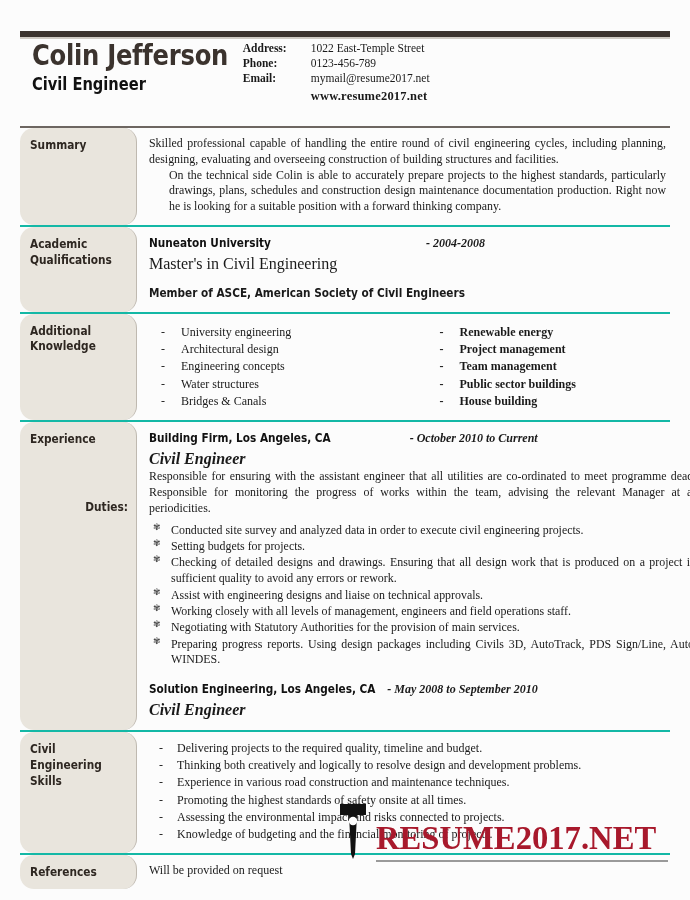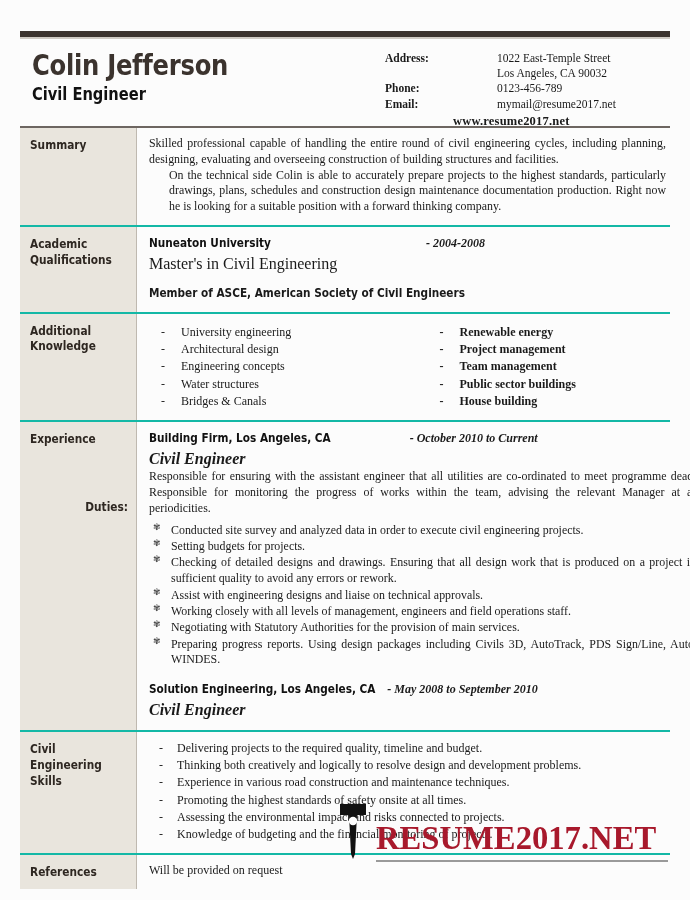--- a/index.html
+++ b/index.html
@@ -30,23 +30,22 @@
     width: 650px;
   }
   .top-rule {
     height: 6px;
     background: #3b332e;
     border-bottom: 2px solid #cfcac3;
     width: 650px;
   }
   .header-body {
     display: flex;
-    justify-content: space-between;
     align-items: flex-start;
-    padding-top: 10px;
+    padding-top: 0;
   }
   .name-block { padding-left: 12px; }
   .cand-name {
     font-family: "DejaVu Sans Condensed", "Liberation Sans Narrow", "Liberation Sans", sans-serif;
     font-weight: 700;
     font-size: 29px;
     letter-spacing: -0.3px;
     color: #3b332e;
     line-height: 1.12;
     transform: scaleX(0.93);
@@ -63,21 +62,21 @@
     transform-origin: left center;
     white-space: nowrap;
   }
 
   .contact {
     width: 285px;
     padding-top: 2px;
     font-size: 11.5px;
     line-height: 1.32;
   }
-  .contact-row { display: flex; gap: 44px; }
+  .contact-row { display: flex; }
   .contact-key {
     width: 68px;
     font-weight: 700;
     font-family: "Liberation Serif", serif;
     flex: none;
   }
   .contact-val { flex: 1; }
   .contact-site {
     margin-top: 1px;
     font-weight: 700;
@@ -100,20 +99,21 @@
     position: relative;
   }
   .section.first { border-top: 2px solid #6d6661; }
   .label-col {
     width: 117px;
     flex: none;
     background: #e9e5dd;
     border-right: 1px solid #bfb9b0;
     padding: 9px 8px 10px 10px;
     box-sizing: border-box;
+    border-radius: 14px;
   }
   .label-col .lbl {
     font-family: "DejaVu Sans Condensed", "Liberation Sans Narrow", "Liberation Sans", sans-serif;
     font-weight: 700;
     font-size: 12.5px;
     color: #2e2721;
     line-height: 1.25;
     transform: scaleX(0.94);
     transform-origin: left center;
   }
@@ -303,21 +303,20 @@
         <div class="cand-name">Colin Jefferson</div>
         <div class="cand-title">Civil Engineer</div>
       </div>
       <div class="contact">
         <div class="contact-row">
           <div class="contact-key">Address:</div>
           <div class="contact-val">1022 East-Temple Street</div>
         </div>
         <div class="contact-row">
           <div class="contact-key"></div>
-          <div class="contact-val">Los Angeles, CA 90032</div>
         </div>
         <div class="contact-row">
           <div class="contact-key">Phone:</div>
           <div class="contact-val">0123-456-789</div>
         </div>
         <div class="contact-row">
           <div class="contact-key">Email:</div>
           <div class="contact-val">mymail@resume2017.net</div>
         </div>
         <div class="contact-site">www.resume2017.net</div>

